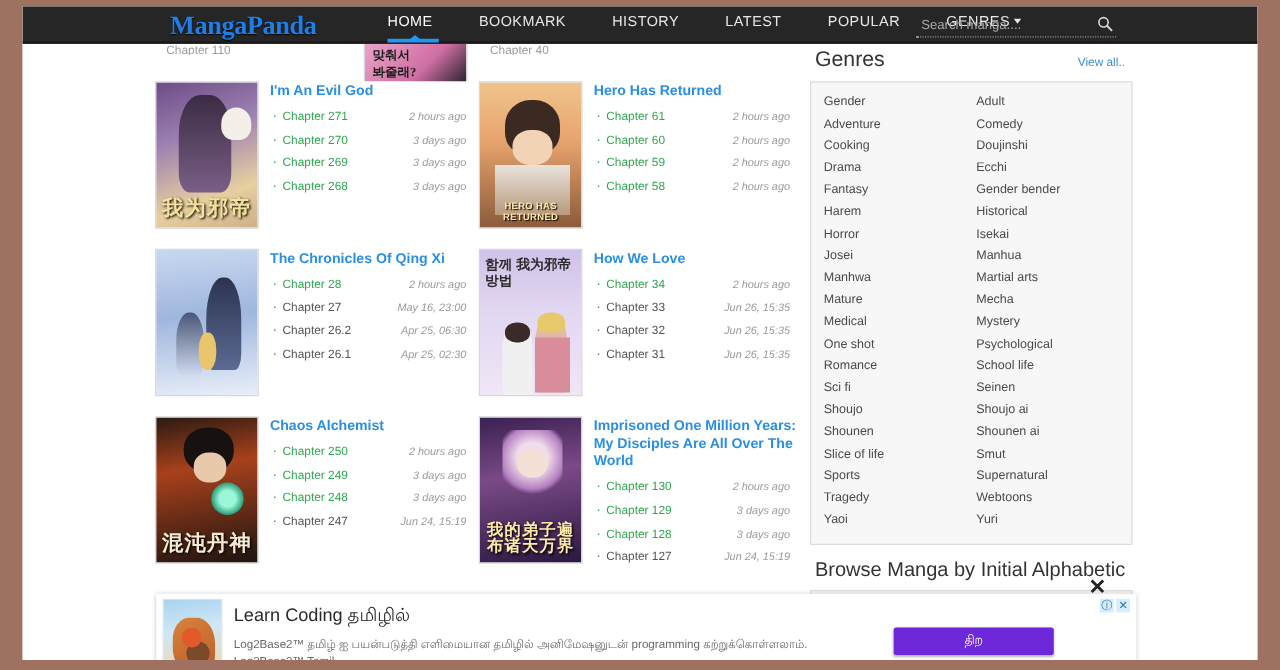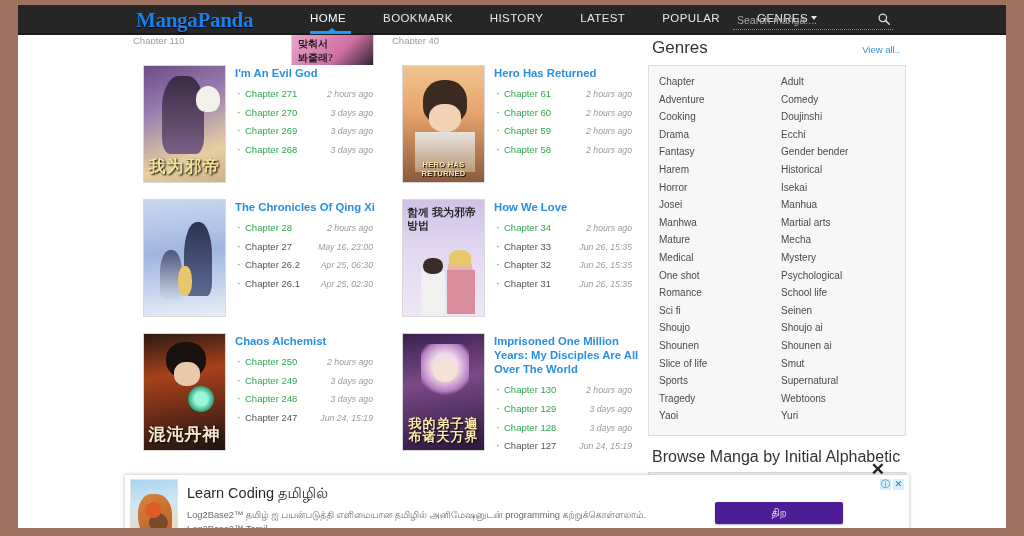--- a/index.html
+++ b/index.html
@@ -113,21 +113,20 @@
     display: flex;
     gap: 9px;
   }
   .cover {
     width: 83px; height: 118px;
     flex: none;
     border: 1px solid #d8d8d8;
     background: #ddd;
     position: relative;
     overflow: hidden;
-    margin-left: 19px;
   }
   .cover .cn {
     position: absolute; left: 0; right: 0; bottom: 6px;
     text-align: center;
     font-family: "Liberation Serif", serif;
     font-weight: bold;
     font-size: 17px;
     color: #f4e29a;
     text-shadow: 1px 1px 2px #000;
     letter-spacing: 1px;
@@ -247,21 +246,21 @@
     font-size: 14.5px; color: #2a2a2a;
   }
   #ad-desc {
     position: absolute; left: 62px; top: 33px;
     width: 490px;
     font-size: 9.3px; color: #6a6a6a; line-height: 1.55;
   }
   #ad-cta {
     position: absolute; left: 590px; top: 27px;
     width: 128px; height: 22px;
-    background: #4c1d95; color: #fff;
+    background: #6d28d9; color: #fff;
     font-size: 10px; text-align: center; line-height: 22px;
     border-radius: 2px; cursor: pointer;
     box-shadow: 0 1px 2px rgba(0,0,0,0.3);
   }
   #ad-badges {
     position: absolute; right: 5px; top: 4px;
     display: flex; gap: 2px; align-items: center;
   }
   .ad-badge {
     width: 11px; height: 11px;
@@ -522,21 +521,21 @@
 
       </div>
     </div>
 
     <div id="right-col">
       <div id="genres-head">
         <div id="genres-title">Genres</div>
         <div id="genres-viewall">View all..</div>
       </div>
       <div id="genres-box">
-        <div class="genre-item">Chapter</div>
+        <div class="genre-item">Gender</div>
         <div class="genre-item">Adult</div>
         <div class="genre-item">Adventure</div>
         <div class="genre-item">Comedy</div>
         <div class="genre-item">Cooking</div>
         <div class="genre-item">Doujinshi</div>
         <div class="genre-item">Drama</div>
         <div class="genre-item">Ecchi</div>
         <div class="genre-item">Fantasy</div>
         <div class="genre-item">Gender bender</div>
         <div class="genre-item">Harem</div>

